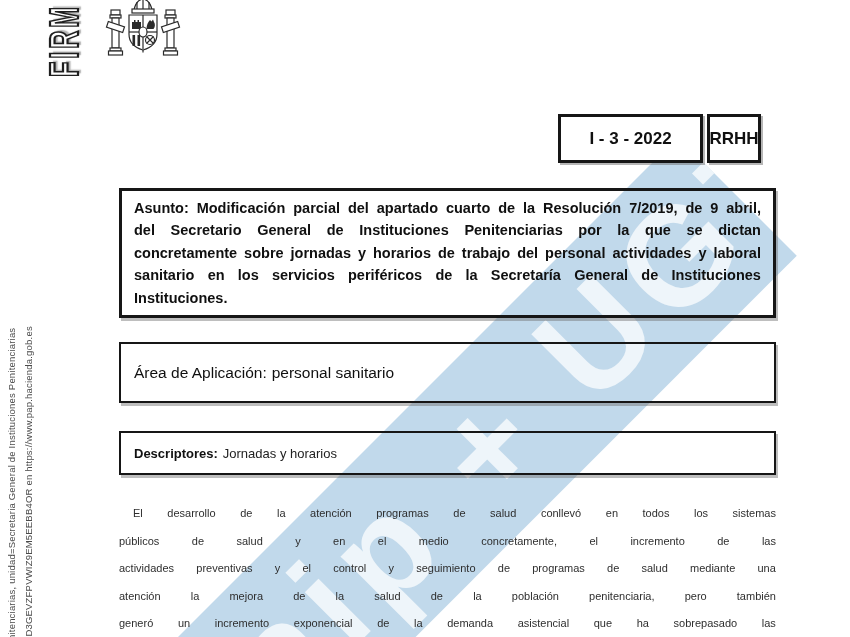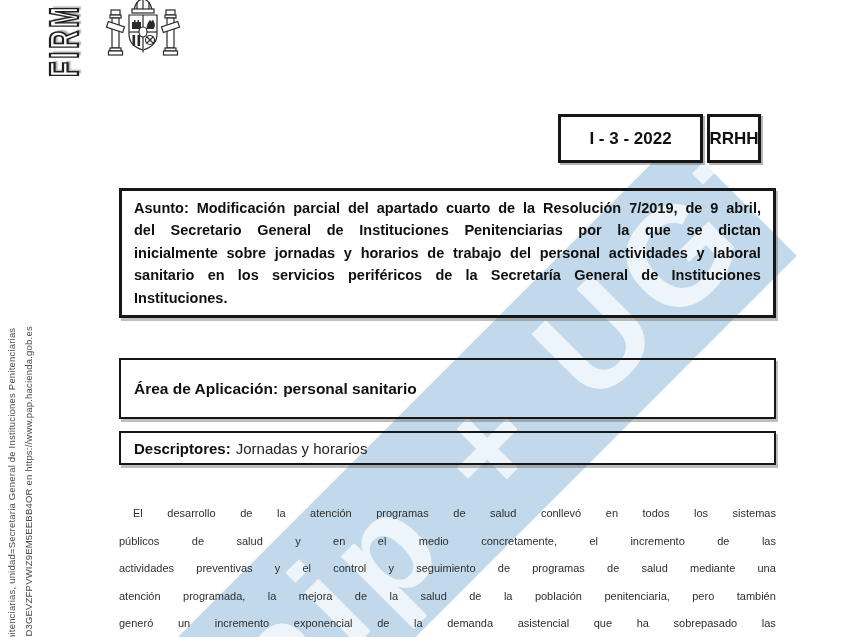--- a/index.html
+++ b/index.html
@@ -52,26 +52,26 @@
 
   
   .box{
     position:absolute;left:119px;width:657px;box-sizing:border-box;
     border:3px solid #161616;box-shadow:2px 3px 0 rgba(110,110,110,.45);
     background:transparent;
   }
   .asunto{top:188px;height:130px;padding:6px 12px 0 12px;
     font-weight:bold;font-size:14.5px;color:#101010;}
   .asunto .jline{line-height:22.4px;}
-  .area{top:358px;height:61px;border-width:2.5px;
+  .area{top:342px;height:61px;border-width:2.5px;
     display:flex;align-items:center;gap:5px;padding-left:13px;
-    font-size:15.5px;font-weight:bold;color:#101010;}
-  .desc{top:431px;height:34px;border-width:2.5px;
+    font-size:15.5px;font-weight:normal;color:#101010;}
+  .desc{top:431px;height:44px;border-width:2.5px;
     display:flex;align-items:center;gap:5px;padding-left:13px;
-    font-size:15px;color:#222;}
+    font-size:13px;color:#222;}
   .desc .b{font-weight:bold;color:#101010;}
 
   
   .bodytext{position:absolute;left:119px;top:500px;width:657px;
     font-size:11px;color:#2e2e2e;}
   .bodytext .jline{line-height:27.5px;}
   .bodytext .jline:first-child{padding-left:14px;}
 
   
   .jline{display:flex;justify-content:space-between;}
@@ -161,21 +161,21 @@
           <span>de</span>
           <span>Instituciones</span>
           <span>Penitenciarias</span>
           <span>por</span>
           <span>la</span>
           <span>que</span>
           <span>se</span>
           <span>dictan</span>
         </div>
         <div class="jline">
-          <span>inicialmente</span>
+          <span>concretamente</span>
           <span>sobre</span>
           <span>jornadas</span>
           <span>y</span>
           <span>horarios</span>
           <span>de</span>
           <span>trabajo</span>
           <span>del</span>
           <span>personal</span>
           <span>actividades</span>
           <span>y</span>
@@ -249,21 +249,20 @@
           <span>seguimiento</span>
           <span>de</span>
           <span>programas</span>
           <span>de</span>
           <span>salud</span>
           <span>mediante</span>
           <span>una</span>
         </div>
         <div class="jline">
           <span>atención</span>
-          <span>programada,</span>
           <span>la</span>
           <span>mejora</span>
           <span>de</span>
           <span>la</span>
           <span>salud</span>
           <span>de</span>
           <span>la</span>
           <span>población</span>
           <span>penitenciaria,</span>
           <span>pero</span>

